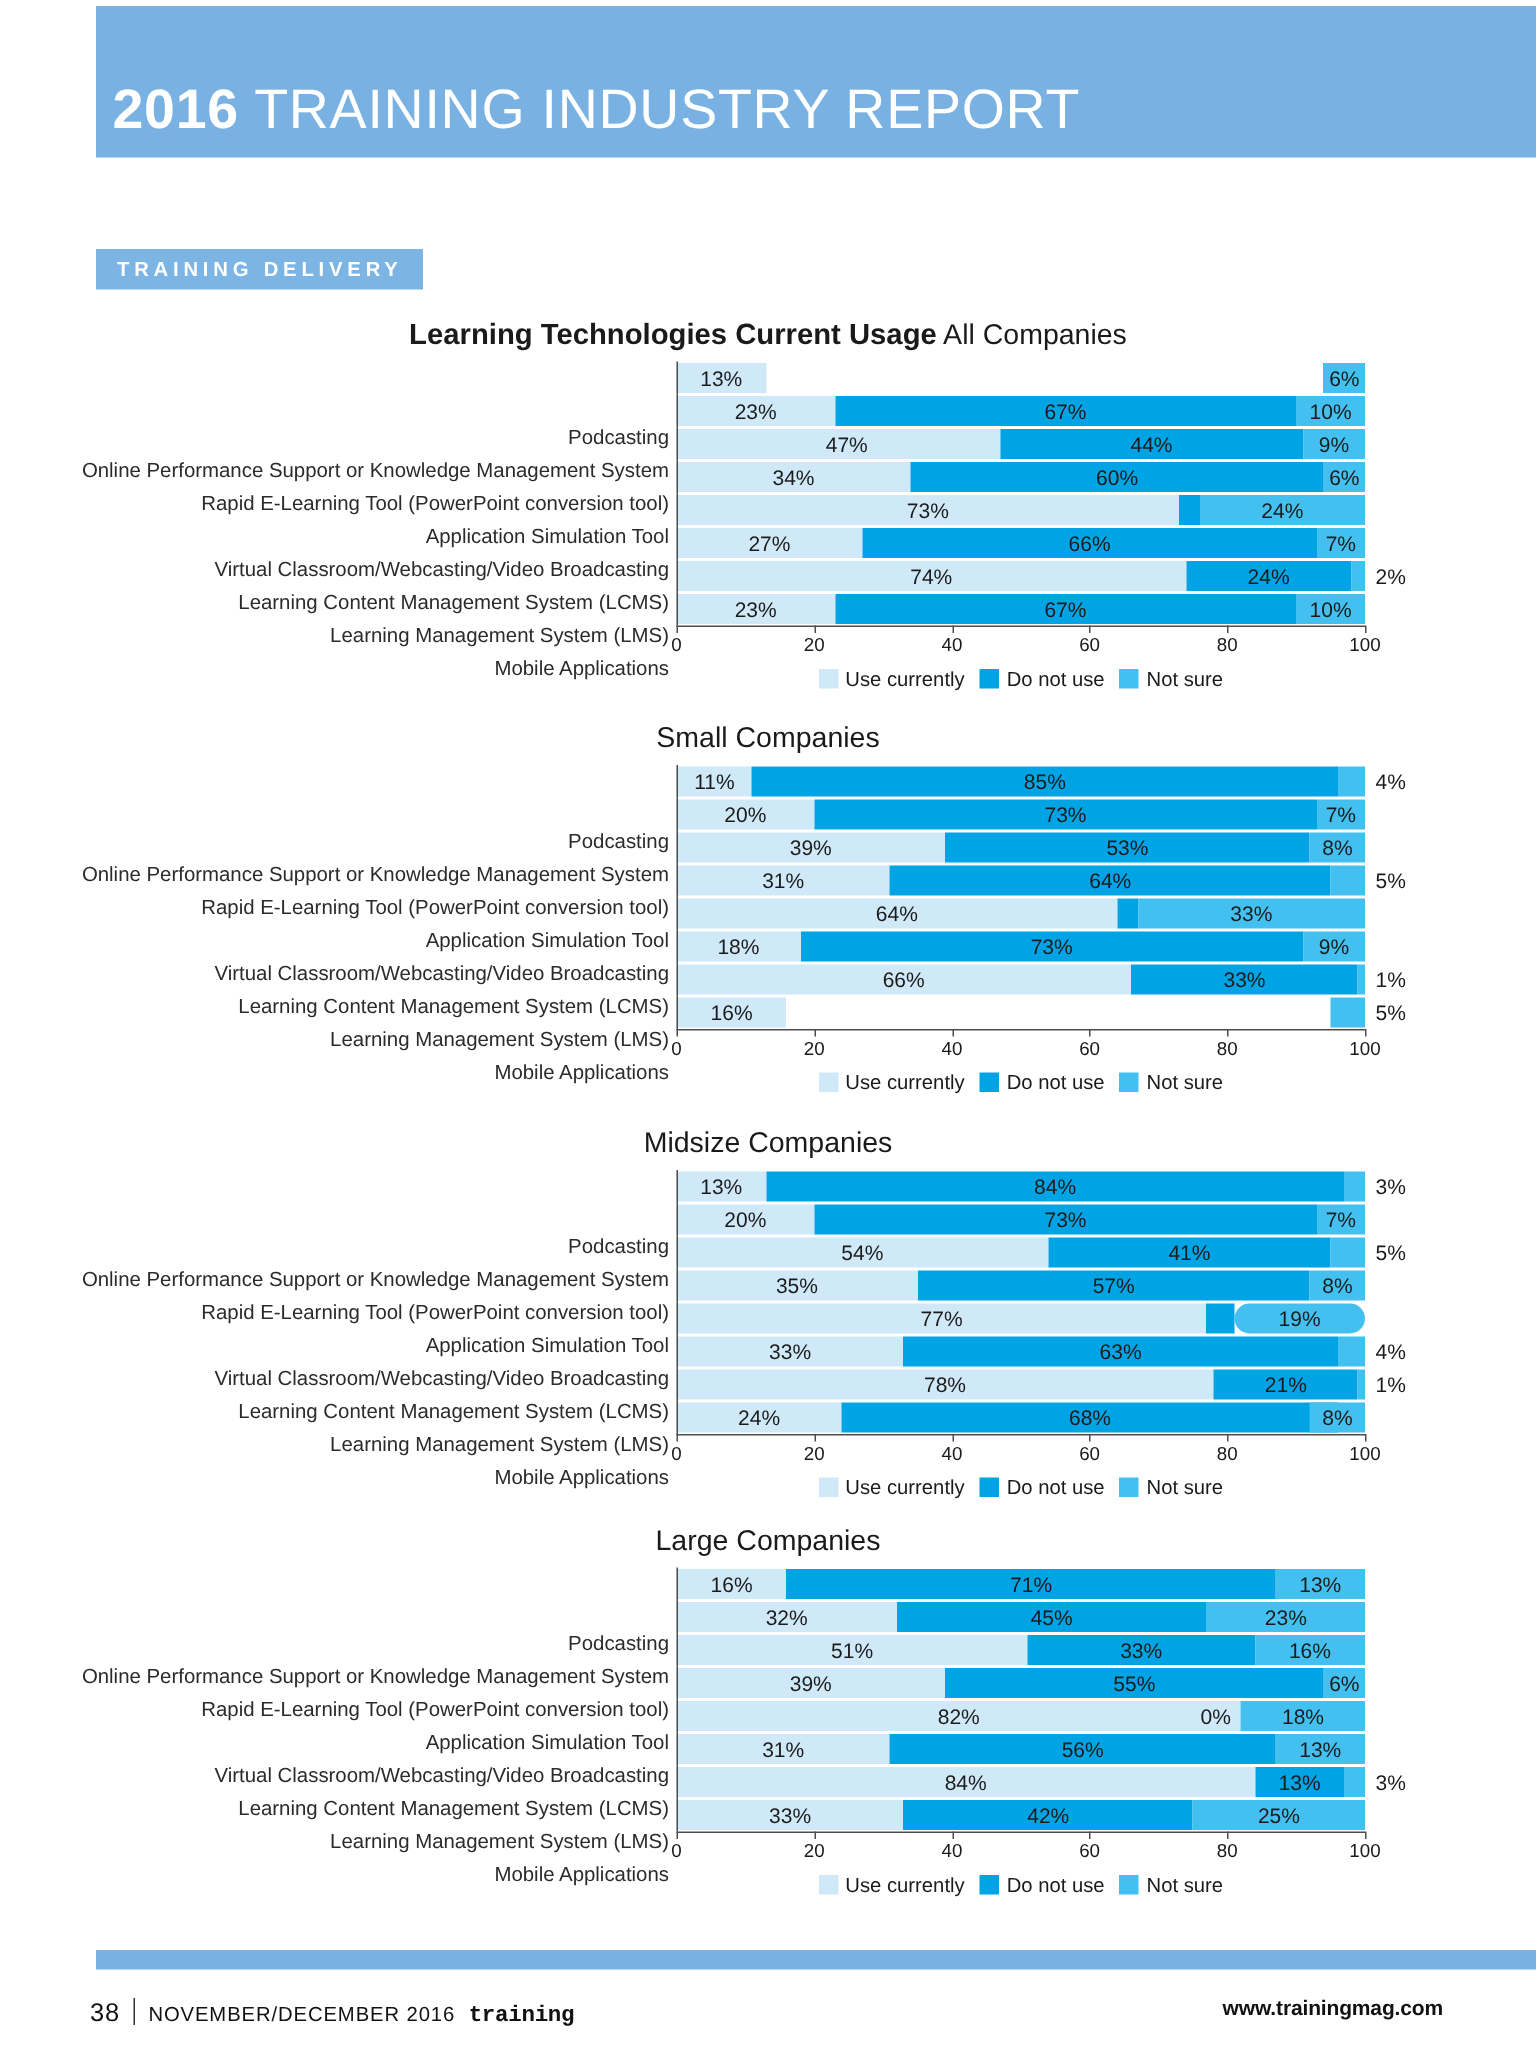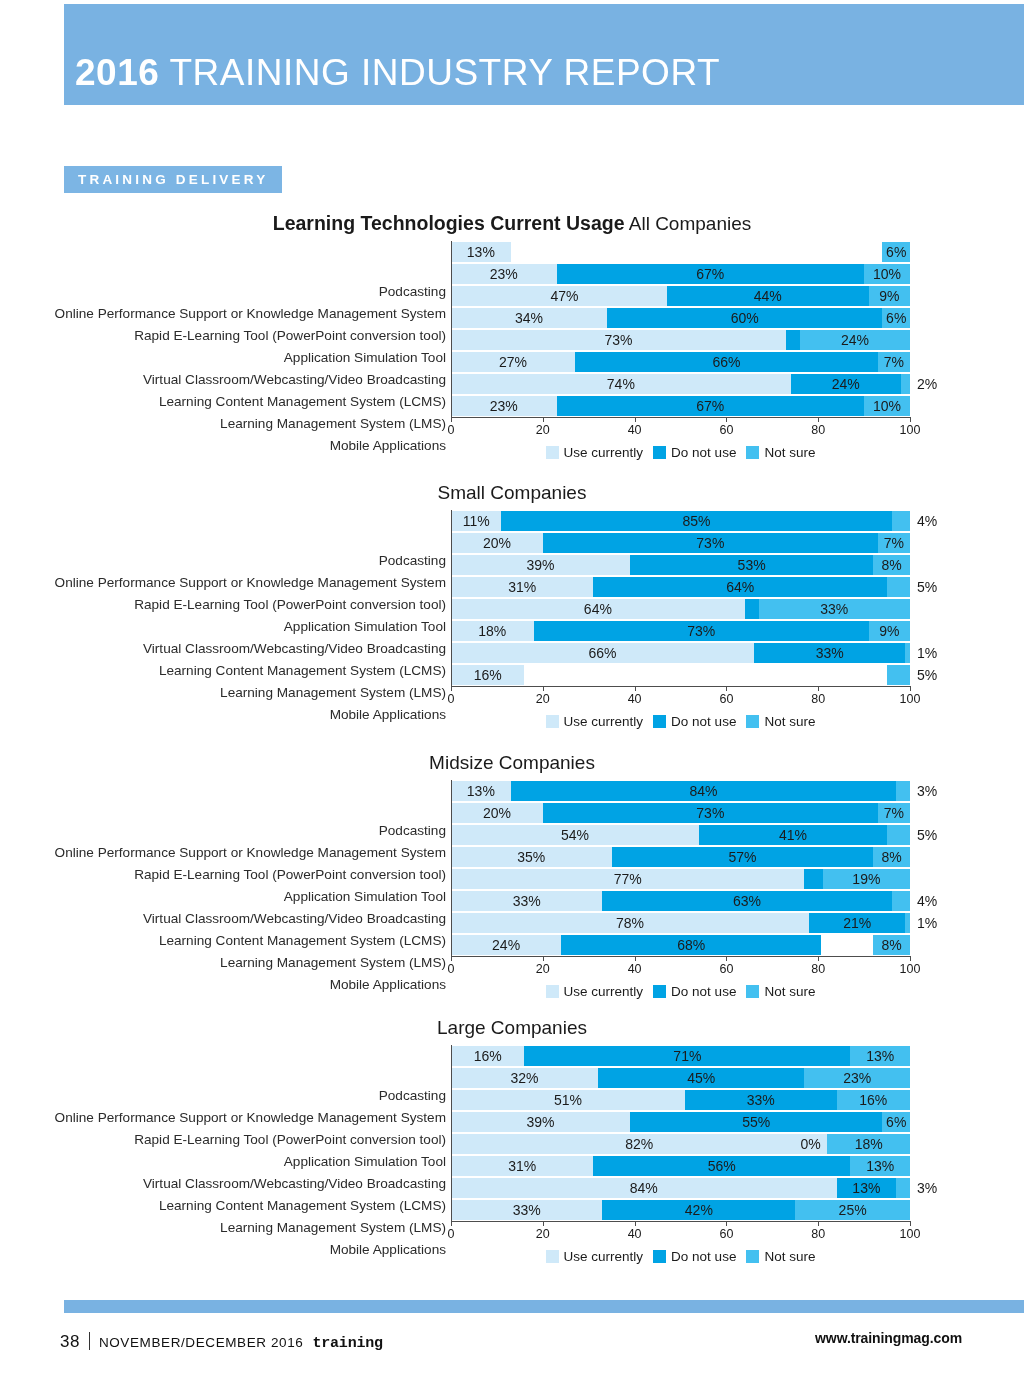--- a/index.html
+++ b/index.html
@@ -382,21 +382,21 @@
               <div class="seg seg-dont" style="left: 160.65px; width: 261.63px;">57%</div>
               <div class="seg seg-not" style="left: 422.28px; width: 36.72px;">8%</div>
             </div>
           </div>
           <div class="row">
             <div class="row-label">Virtual Classroom/Webcasting/Video Broadcasting</div>
             <div class="track">
               <div class="seg seg-use" style="left: 0px; width: 353.43px;">77%</div>
               <div class="seg-label-out" style="left: 371.79px;">4%</div>
               <div class="seg seg-dont" style="left: 353.43px; width: 18.36px;"></div>
-              <div class="seg seg-not" style="left: 371.79px; width: 87.21px;">19%</div>
+              <div class="seg seg-not" style="left: 371.79px; width: 87.21px; border-radius: 10px;">19%</div>
             </div>
           </div>
           <div class="row">
             <div class="row-label">Learning Content Management System (LCMS)</div>
             <div class="track">
               <div class="seg seg-use" style="left: 0px; width: 151.47px;">33%</div>
               <div class="seg seg-dont" style="left: 151.47px; width: 289.17px;">63%</div>
               <div class="seg-label-out" style="left: 459px;">4%</div>
               <div class="seg seg-not" style="left: 440.64px; width: 18.36px;"></div>
             </div>
@@ -407,21 +407,21 @@
               <div class="seg seg-use" style="left: 0px; width: 358.02px;">78%</div>
               <div class="seg seg-dont" style="left: 358.02px; width: 96.39px;">21%</div>
               <div class="seg-label-out" style="left: 459px;">1%</div>
               <div class="seg seg-not" style="left: 454.41px; width: 4.59px;"></div>
             </div>
           </div>
           <div class="row">
             <div class="row-label">Mobile Applications</div>
             <div class="track">
               <div class="seg seg-use" style="left: 0px; width: 110.16px;">24%</div>
-              <div class="seg seg-dont" style="left: 110.16px; width: 260px;">68%</div>
+              <div class="seg seg-dont" style="left: 110.16px; width: 331px;">68%</div>
               <div class="seg seg-not" style="left: 422.28px; width: 36.72px;">8%</div>
             </div>
           </div>
         </div>
         <div class="axis" style="position: relative; margin-left: 451px; left: 0px;">
           <div class="axis-line"></div>
           <div class="axis-vline" style="height: 176px; top: -176px;"></div>
           <div class="tick" style="left: 0px;"></div>
           <div class="tick-lbl" style="left: 0px;">0</div>
           <div class="tick" style="left: 91.8px;"></div>

